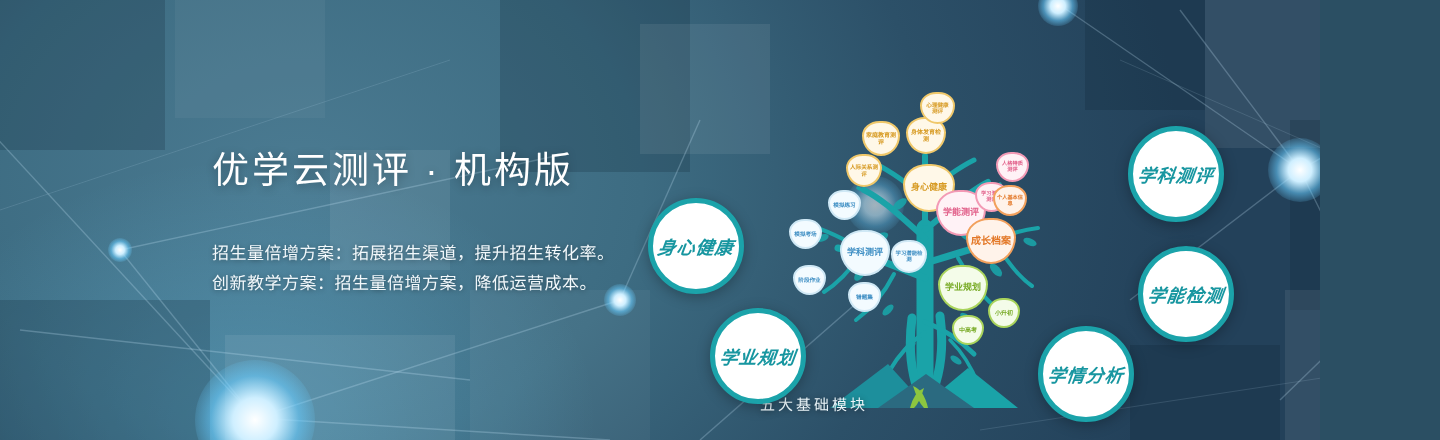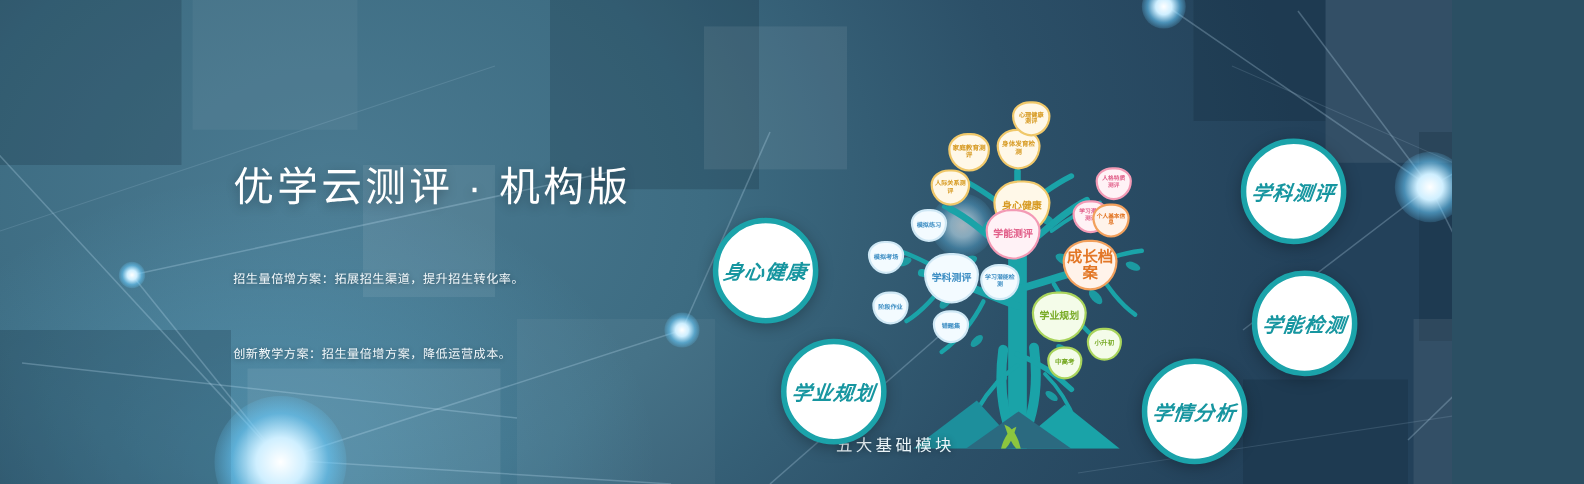--- a/index.html
+++ b/index.html
@@ -37,22 +37,22 @@
 
   
   .copy{position:absolute;left:212px;top:152px;width:430px;}
   .headline{
     font-size:37px;line-height:1;color:#ffffff;letter-spacing:3px;
     font-weight:400;text-shadow:0 2px 10px rgba(0,0,0,.30);
     white-space:nowrap;
   }
   .lines{margin-top:50px;}
   .line{
-    font-size:11px;line-height:30px;color:#f2f8fb;letter-spacing:.5px;
-    text-shadow:0 1px 5px rgba(0,0,0,.38);white-space:nowrap;margin-top:38px;
+    font-size:17px;line-height:30px;color:#f2f8fb;letter-spacing:.5px;
+    text-shadow:0 1px 5px rgba(0,0,0,.38);white-space:nowrap;
   }
 
   
   .badge{
     position:absolute;border-radius:50%;
     background:#ffffff;border:5px solid #1ba3aa;
     box-sizing:border-box;
     display:flex;align-items:center;justify-content:center;
     box-shadow:0 3px 14px rgba(0,0,0,.28);
   }
@@ -220,21 +220,21 @@
   <div class="apple gold" style="left:906px;top:117px;width:40px;height:37px;font-size:6px;padding:0 2px;">
     <span>身体发育检测</span>
     </div>
   <div class="apple gold" style="left:846px;top:154px;width:36px;height:33px;font-size:5.6px;padding:0 2px;">
     <span>人际关系测评</span>
     </div>
   <div class="apple gold" style="left:920px;top:92px;width:35px;height:32px;font-size:5.6px;padding:0 2px;">
     <span>心理健康测评</span>
     </div>
 
-  <div class="apple pink" style="left:896px;top:190px;width:50px;height:46px;font-size:9px;">
+  <div class="apple pink" style="left:936px;top:190px;width:50px;height:46px;font-size:9px;">
     <span>学能测评</span>
     </div>
   <div class="apple pink" style="left:975px;top:182px;width:33px;height:30px;font-size:5.2px;padding:0 2px;">
     <span>学习潜能测评</span>
     </div>
   <div class="apple pink" style="left:996px;top:152px;width:33px;height:30px;font-size:5.2px;padding:0 2px;">
     <span>人格特质测评</span>
     </div>
 
   <div class="apple blue" style="left:840px;top:230px;width:50px;height:46px;font-size:9px;">
@@ -249,21 +249,21 @@
   <div class="apple blue" style="left:848px;top:282px;width:33px;height:30px;font-size:5.6px;padding:0 2px;">
     <span>错题集</span>
     </div>
   <div class="apple blue" style="left:793px;top:265px;width:33px;height:30px;font-size:5.6px;padding:0 2px;">
     <span>阶段作业</span>
     </div>
   <div class="apple blue" style="left:891px;top:240px;width:36px;height:33px;font-size:5.4px;padding:0 2px;">
     <span>学习潜能检测</span>
     </div>
 
-  <div class="apple orng" style="left:966px;top:218px;width:50px;height:46px;font-size:14px;">
+  <div class="apple orng" style="left:966px;top:218px;width:50px;height:46px;font-size:10px;">
     <span>成长档案</span>
     </div>
   <div class="apple orng" style="left:993px;top:185px;width:34px;height:31px;font-size:5.2px;padding:0 2px;">
     <span>个人基本信息</span>
     </div>
 
   <div class="apple grn" style="left:938px;top:265px;width:50px;height:46px;font-size:9px;">
     <span>学业规划</span>
     </div>
   <div class="apple grn" style="left:988px;top:298px;width:32px;height:30px;font-size:6px;padding:0 2px;">

